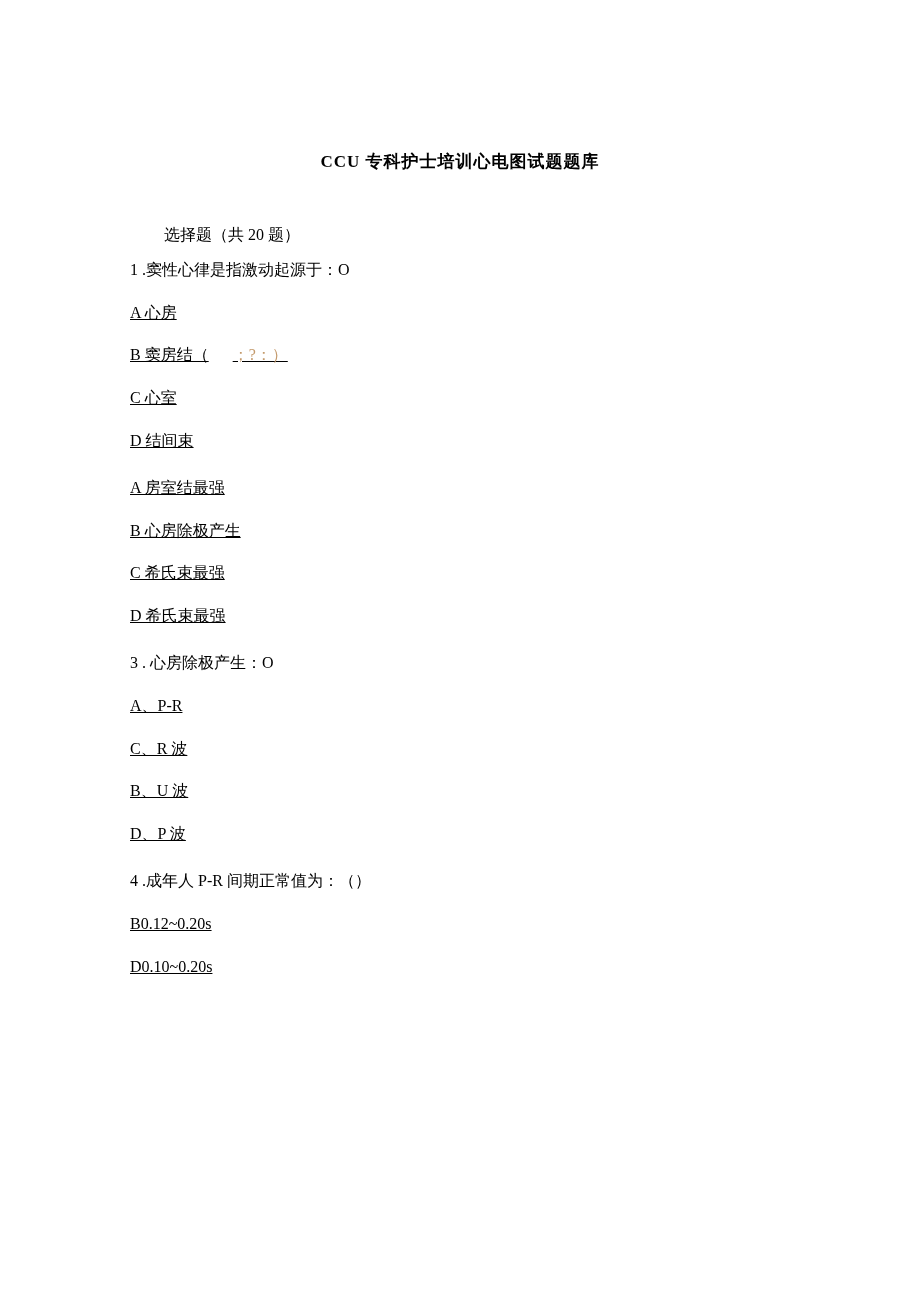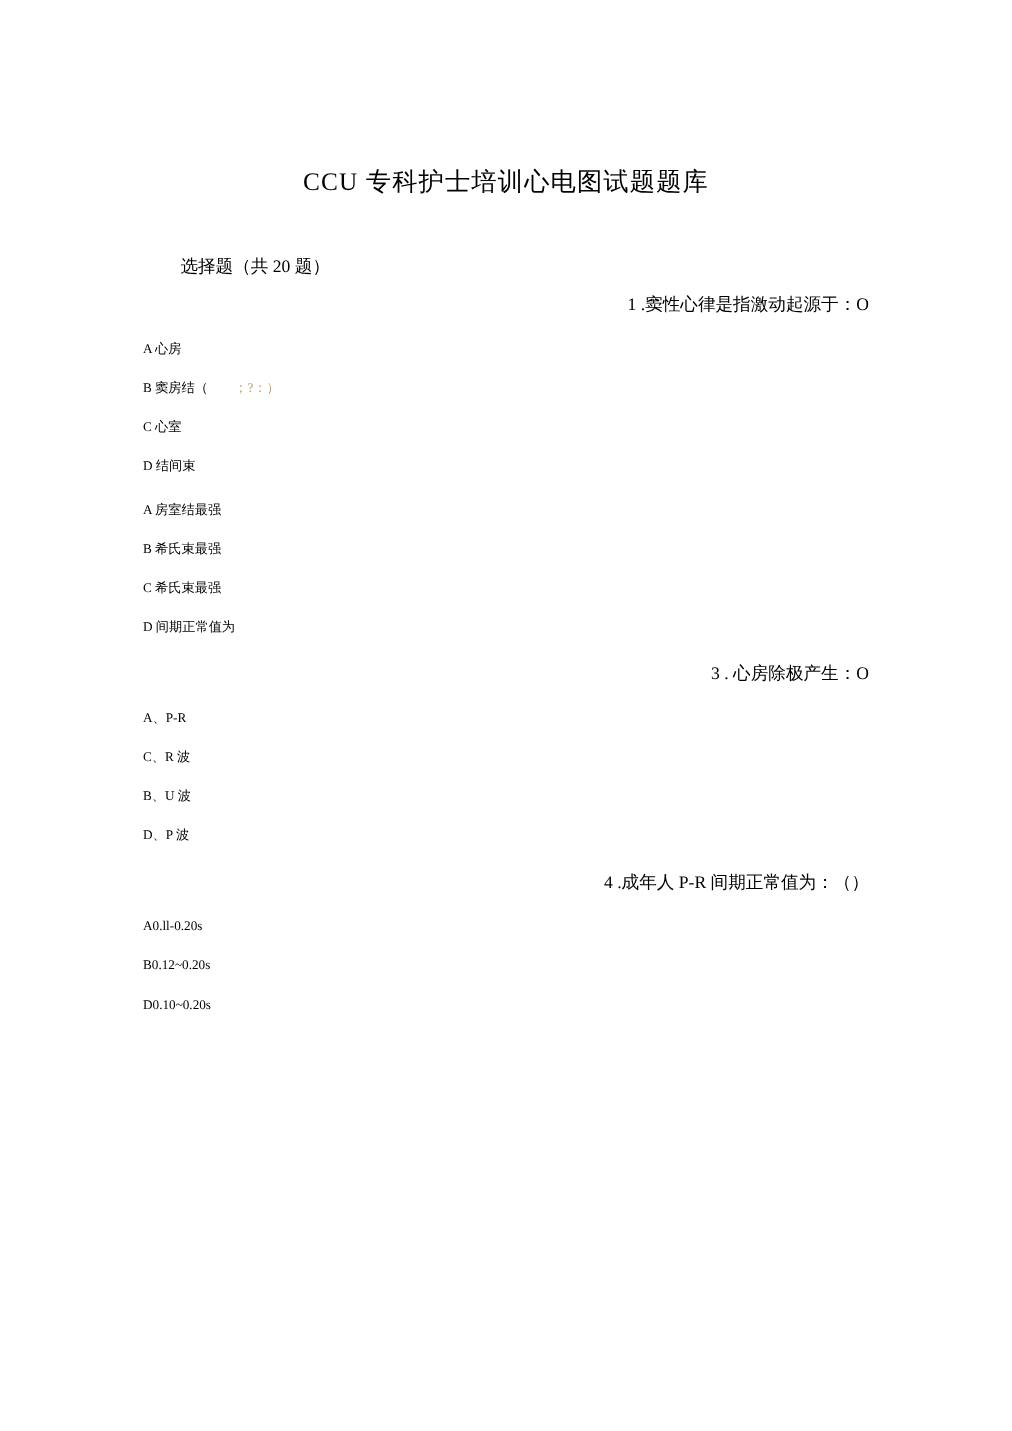--- a/index.html
+++ b/index.html
@@ -10,41 +10,41 @@
     body {
       width: 920px;
       min-height: 1301px;
       background: #ffffff;
       font-family: "SimSun", "宋体", serif;
       color: #000000;
       padding: 150px 130px 80px 130px;
     }
     .title {
       text-align: center;
-      font-size: 23px;
-      font-weight: normal;
+      font-size: 17px;
+      font-weight: bold;
       margin-bottom: 48px;
       letter-spacing: 1px;
     }
     .section-header {
       font-size: 16px;
       margin-bottom: 6px;
       line-height: 1.8;
       margin-left: 34px;
     }
     .question-text {
       font-size: 16px;
       margin-bottom: 14px;
       line-height: 1.8;
-      text-align: right;
     }
     .option {
-      font-size: 12px;
+      font-size: 16px;
       margin-bottom: 14px;
       line-height: 1.8;
+      text-decoration: underline;
     }
     .inline-annotation {
       color: #c49a6c;
       margin-left: 24px;
     }
     .question-group {
       margin-bottom: 18px;
     }
   </style>
 </head>
@@ -57,30 +57,29 @@
 <div id="questions-container">
     <div class="question-group">
       <div class="question-text">1 .窦性心律是指激动起源于：O</div>
       <div class="option"><span>A 心房</span></div>
       <div class="option"><span>B 窦房结（</span><span class="inline-annotation">；?：）</span></div>
       <div class="option"><span>C 心室</span></div>
       <div class="option"><span>D 结间束</span></div>
     </div>
     <div class="question-group">
       <div class="option"><span>A 房室结最强</span></div>
-      <div class="option"><span>B 希氏束最强</span></div>
+      <div class="option"><span>B 心房除极产生</span></div>
       <div class="option"><span>C 希氏束最强</span></div>
-      <div class="option"><span>D 间期正常值为</span></div>
+      <div class="option"><span>D 希氏束最强</span></div>
     </div>
     <div class="question-group">
       <div class="question-text">3   . 心房除极产生：O</div>
       <div class="option"><span>A、P-R</span></div>
       <div class="option"><span>C、R 波</span></div>
       <div class="option"><span>B、U 波</span></div>
       <div class="option"><span>D、P 波</span></div>
     </div>
     <div class="question-group">
       <div class="question-text">4   .成年人 P-R 间期正常值为：（）</div>
-      <div class="option"><span>A0.ll-0.20s</span></div>
       <div class="option"><span>B0.12~0.20s</span></div>
       <div class="option"><span>D0.10~0.20s</span></div>
     </div>
   </div>
 
 </body></html>

